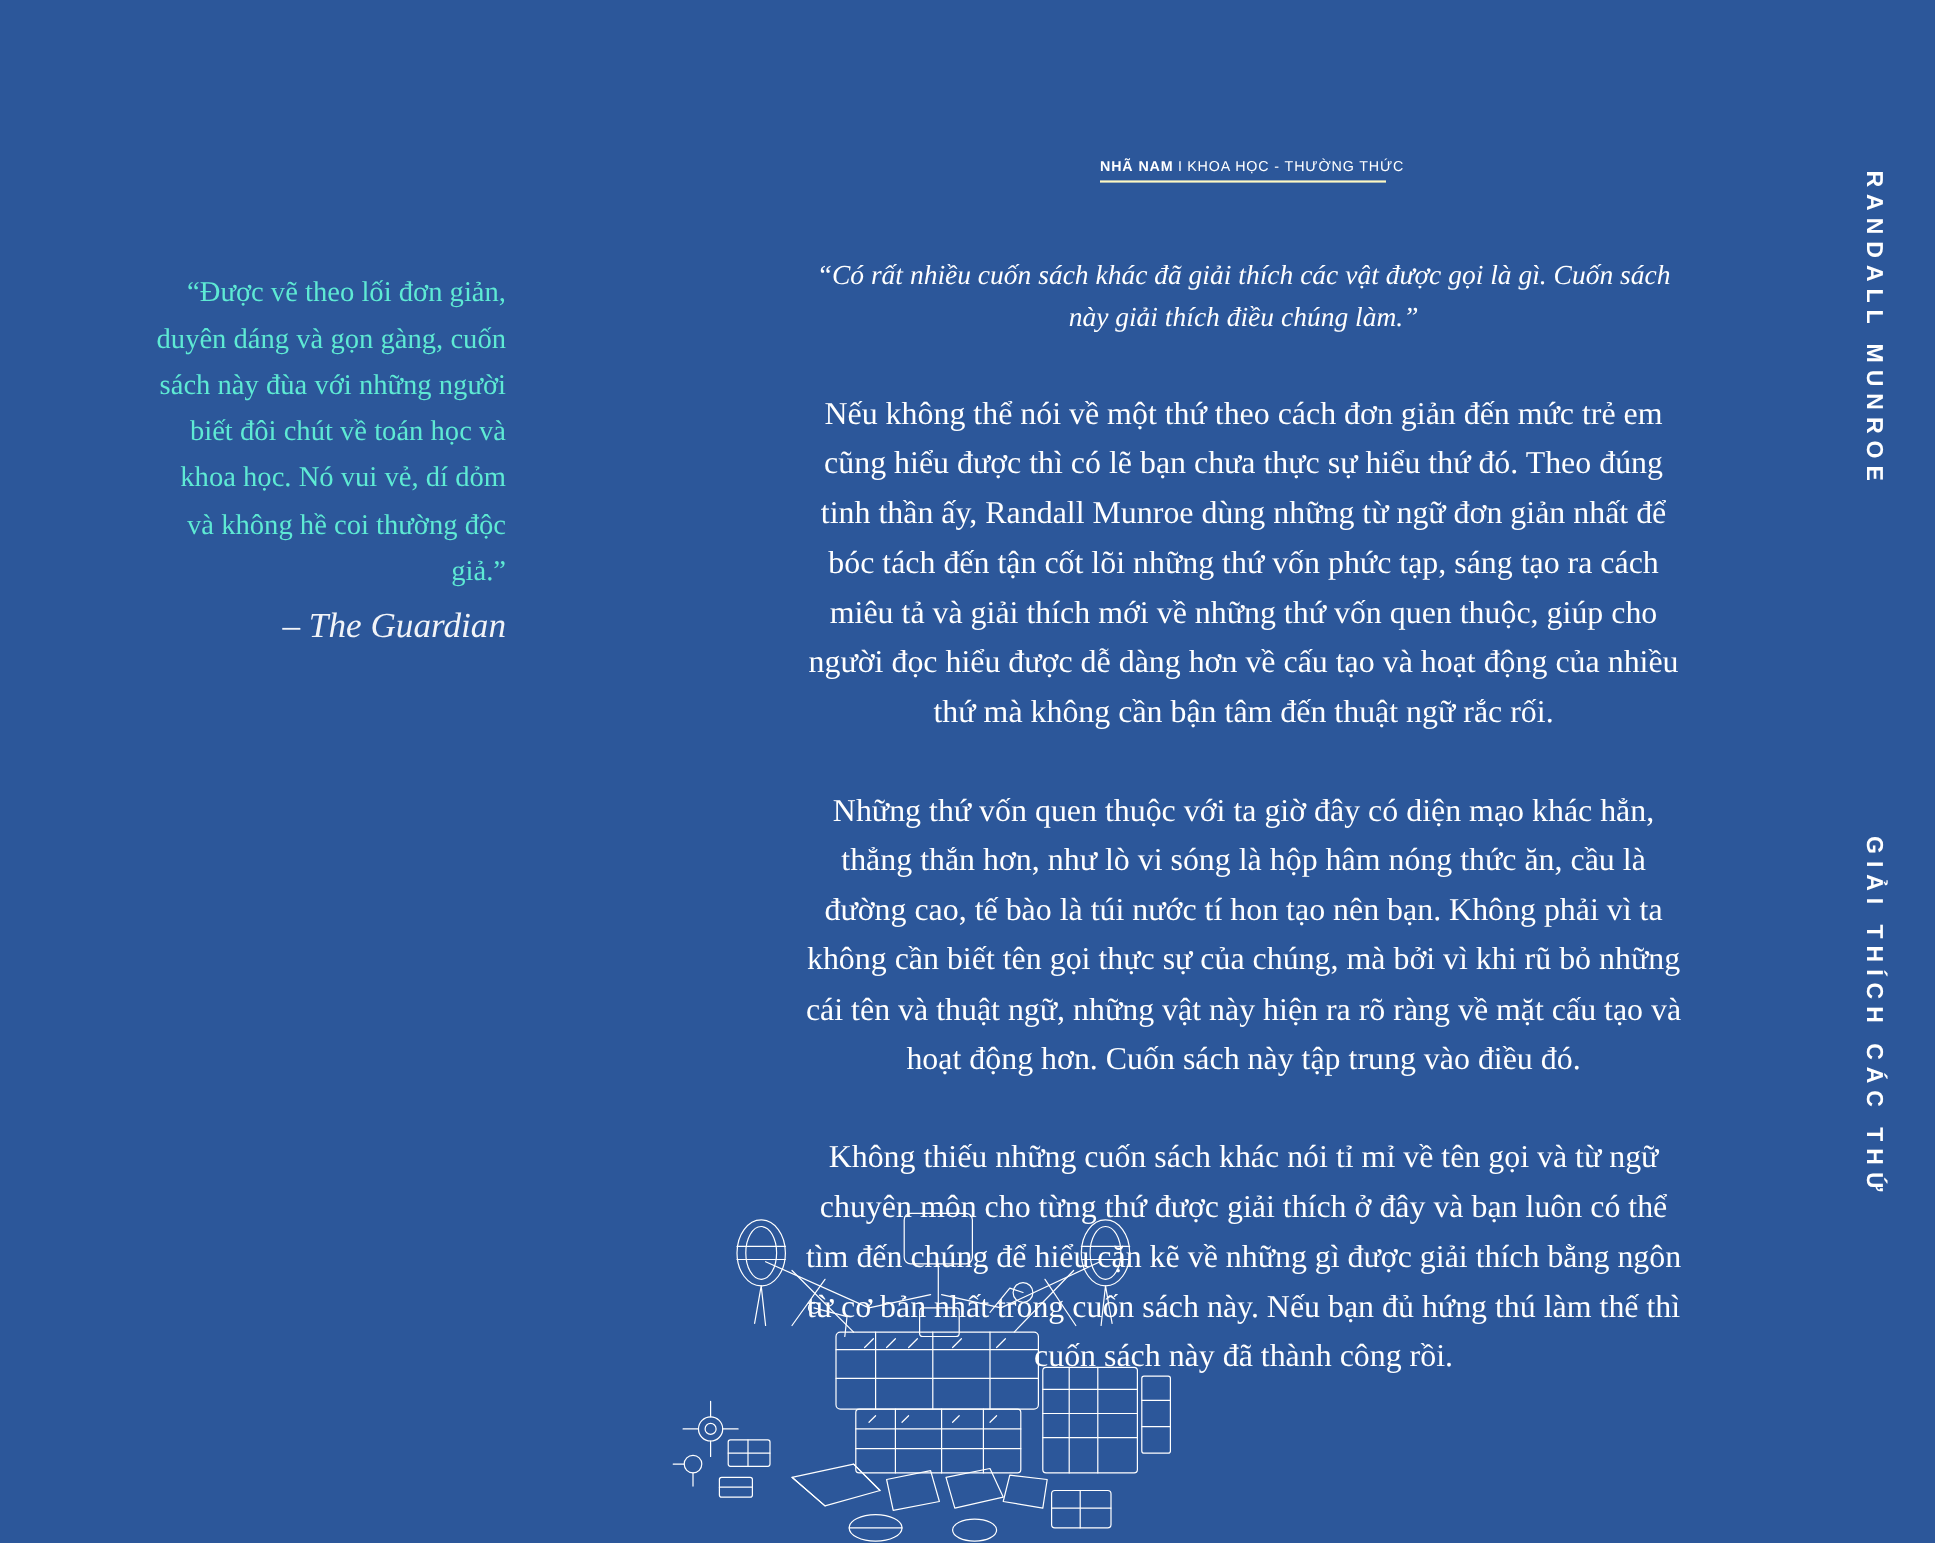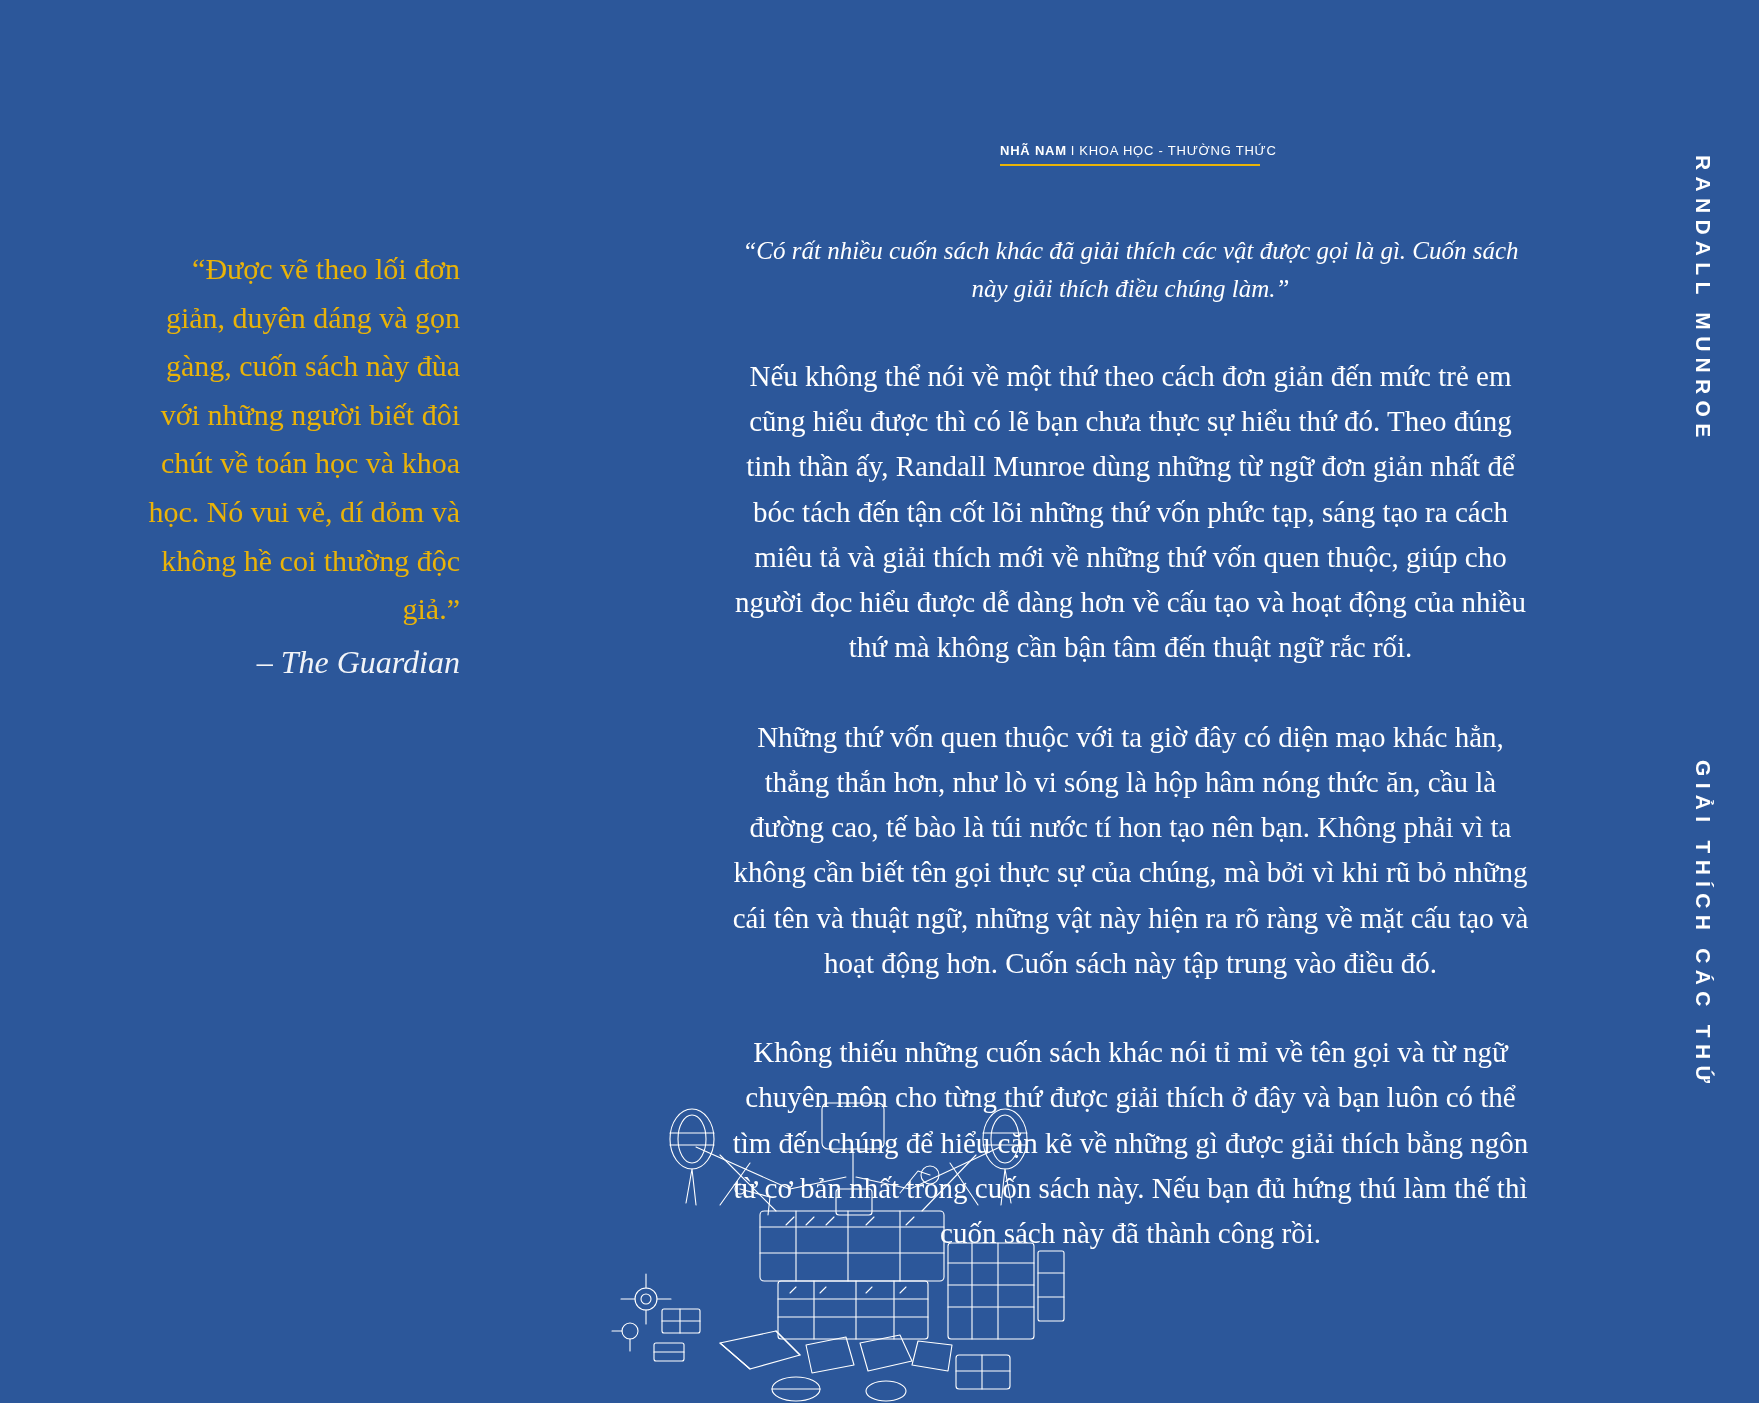--- a/index.html
+++ b/index.html
@@ -23,40 +23,40 @@
 
   
   .left-col {
     position: absolute;
     left: 140px;
     top: 245px;
     width: 320px;
     text-align: right;
   }
   .pull-quote {
-    font-size: 30px;
+    font-size: 26px;
     line-height: 1.62;
-    color: #eab308;
+    color: #5eead4;
     font-family: "Liberation Serif", serif;
   }
   .pull-attrib {
     margin-top: 10px;
     font-size: 32px;
     font-style: italic;
     color: #f2f4f8;
   }
 
   
   .imprint {
     position: absolute;
     left: 1000px;
     top: 143px;
     width: 260px;
     text-align: center;
-    border-bottom: 2px solid #eab308;
+    border-bottom: 2px solid #fef9c3;
     padding-bottom: 6px;
     font-family: "Liberation Sans", sans-serif;
     font-size: 13px;
     letter-spacing: 0.06em;
     white-space: nowrap;
   }
   .imprint .brand {
     font-weight: bold;
   }
   .imprint .sep {

